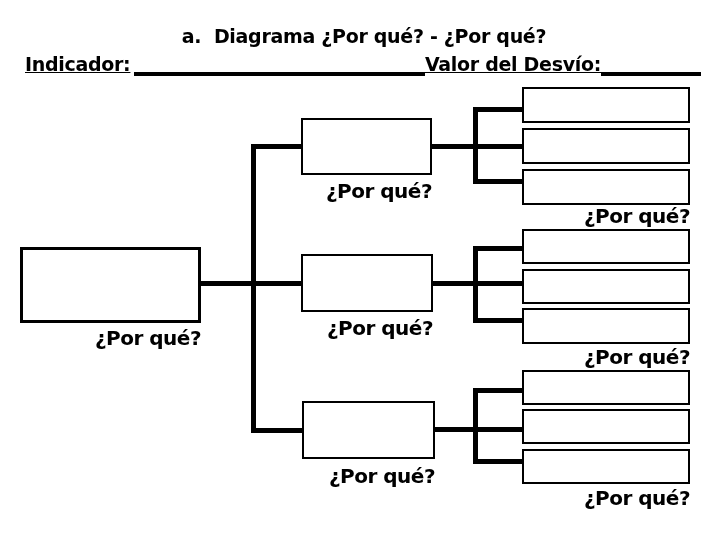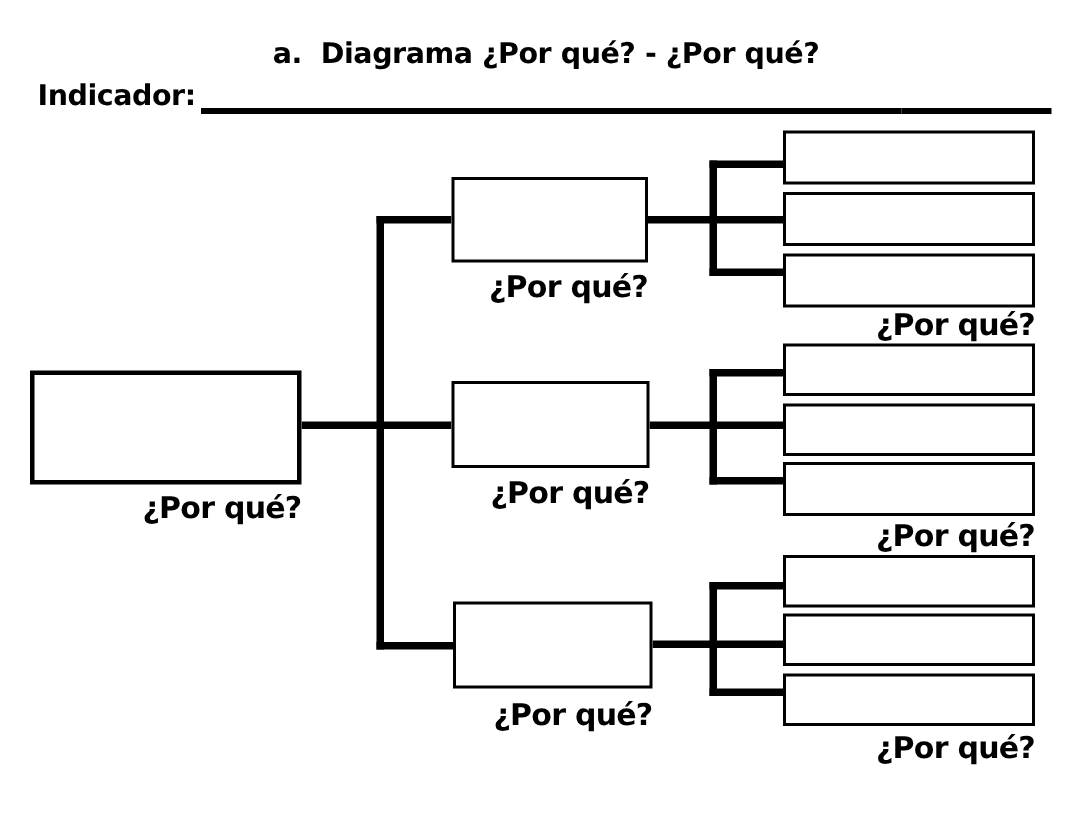--- a/index.html
+++ b/index.html
@@ -22,20 +22,21 @@
     white-space: pre;
   }
   .fields {
     position: absolute;
     top: 52px; left: 25px; width: 676px; height: 24px;
     display: flex;
     align-items: stretch;
     font-weight: bold;
     font-size: 19px;
     letter-spacing: -0.3px;
+    text-decoration: underline;
   }
   .fields .lbl { line-height: 24px; white-space: pre; }
   .blank { border-bottom: 4px solid #000; }
   .blank.grow { flex: 1 1 auto; margin-left: 4px; }
   .blank.fixed { width: 100px; }
   .box {
     position: absolute;
     background: #fff;
     border: 2px solid #000;
     box-sizing: border-box;
@@ -53,20 +54,21 @@
 </style>
 </head>
 <body>
 
 <div class="page">
 
   <div class="title">a.  Diagrama ¿Por qué? - ¿Por qué?</div>
   <div class="fields">
     <span class="lbl">Indicador:</span>
     <span class="blank grow"></span>
+    <span class="lbl">Valor del Desvío:</span>
     <span class="blank fixed"></span>
   </div>
 
   <div class="line" style="left:251px; top:144px; width:5px; height:289px;"></div>
   <div class="line" style="left:201px; top:281px; width:100px; height:5px;"></div>
   <div class="line" style="left:251px; top:144px; width:50px; height:5px;"></div>
   <div class="line" style="left:251px; top:428px; width:51px; height:5px;"></div>
 
   <div class="line" style="left:432px; top:144px; width:90px; height:5px;"></div>
   <div class="line" style="left:473px; top:107px; width:5px; height:77px;"></div>

